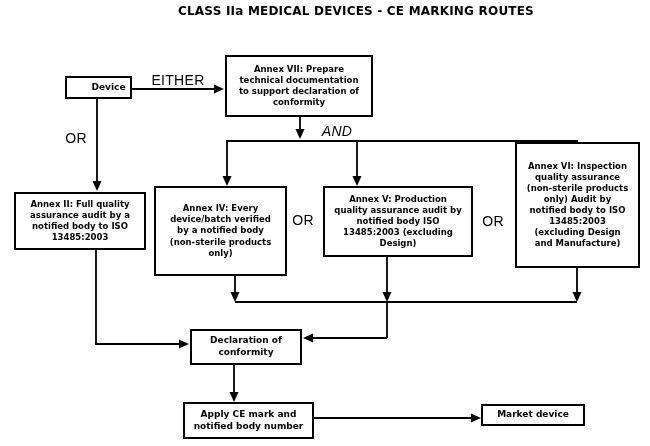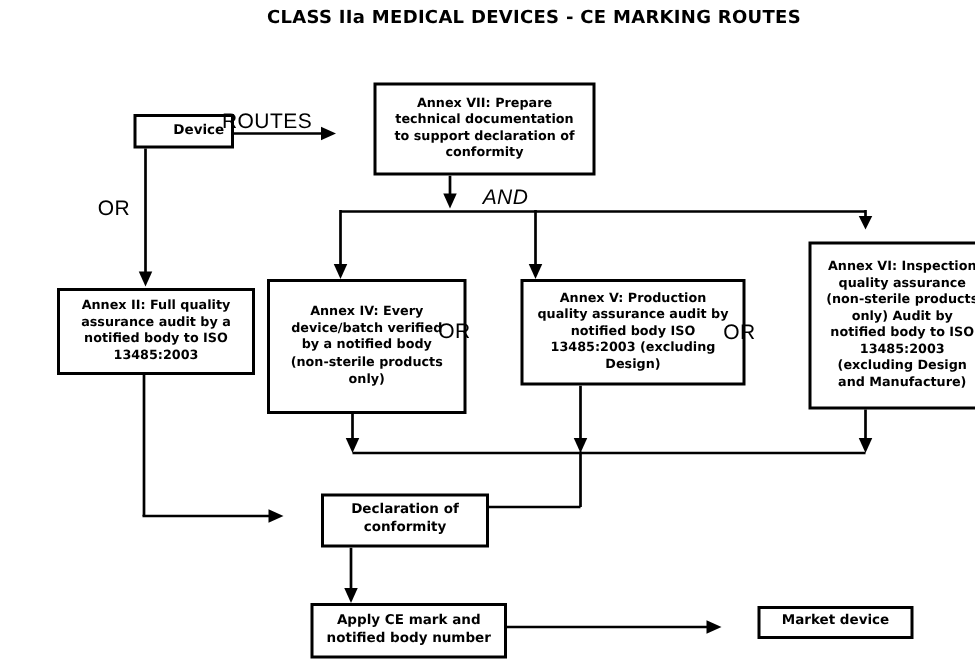--- a/index.html
+++ b/index.html
@@ -16,21 +16,21 @@
     z-index:2;
     padding-left:31px;
   }
   .wires{ position:absolute; left:0; top:0; z-index:1; }
   .ln{ stroke:var(--line); stroke-width:1.8; fill:none; }
   .ah{ fill:var(--line); stroke:none; }
   .node{
     position:absolute; box-sizing:border-box; z-index:2;
     background:var(--box-bg); border:2px solid var(--box-border); color:var(--text);
     display:flex; align-items:center; justify-content:center; text-align:center;
-    font:bold 8.5px/1.3 "DejaVu Sans", sans-serif; white-space:pre-line; padding:1px 2px;margin-left:24px;
+    font:bold 8.5px/1.3 "DejaVu Sans", sans-serif; white-space:pre-line; padding:1px 2px;
   }
   .node-lg{ font-size:9px; }
   .lbl{
     position:absolute; z-index:2; color:var(--text);
     font:normal 14px/1 "Liberation Sans", sans-serif; letter-spacing:.3px;
     transform:translateX(-50%); white-space:nowrap;
   }
 </style>
 </head>
 <body>
@@ -117,36 +117,36 @@
 by a notified body
 (non-sterile products
 only)</div>
 
   <div class="node" style="left:323px; top:186px; width:150px; height:71px;">Annex V: Production
 quality assurance audit by
 notified body ISO
 13485:2003 (excluding
 Design)</div>
 
-  <div class="node" style="left:515px; top:161px; width:125px; height:112px;">Annex VI: Inspection
+  <div class="node" style="left:515px; top:142px; width:125px; height:126px;">Annex VI: Inspection
 quality assurance
 (non-sterile products
 only) Audit by
 notified body to ISO
 13485:2003
 (excluding Design
 and Manufacture)</div>
 
   <div class="node node-lg" style="left:190px; top:329px; width:112px; height:36px;">Declaration of
 conformity</div>
 
   <div class="node node-lg" style="left:183px; top:402px; width:131px; height:37px;">Apply CE mark and
 notified body number</div>
 
   <div class="node node-lg" style="left:481px; top:404px; width:104px; height:22px;">Market device</div>
 
-  <span class="lbl" style="left:178px; top:73px;">ROUTES</span>
+  <span class="lbl" style="left:178px; top:73px;">EITHER</span>
   <span class="lbl" style="left:76px; top:131px;">OR</span>
   <span class="lbl" style="left:337px; top:124px;font-style:italic;">AND</span>
   <span class="lbl" style="left:303px; top:213px;">OR</span>
   <span class="lbl" style="left:493px; top:214px;">OR</span>
 
 </div>
 
 </body></html>

